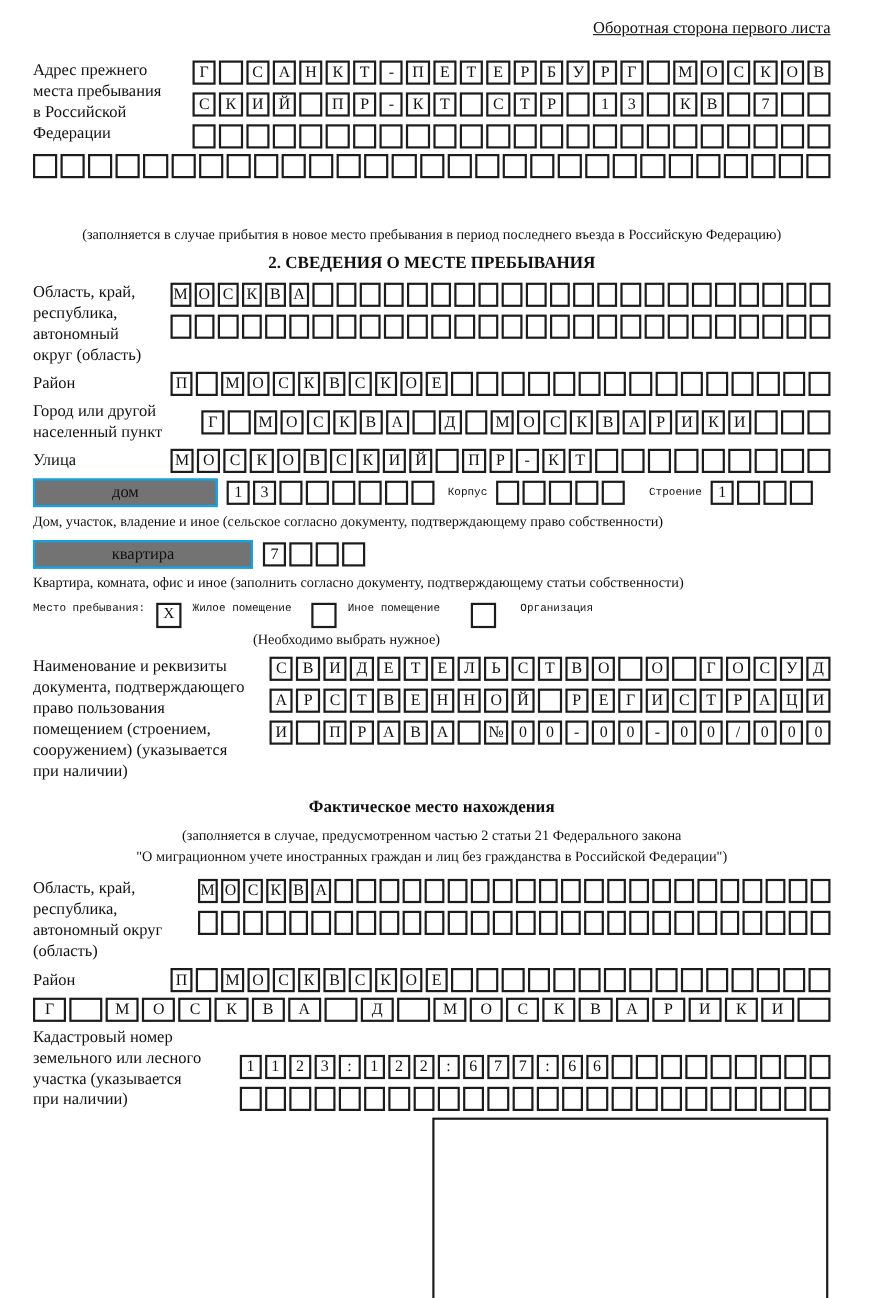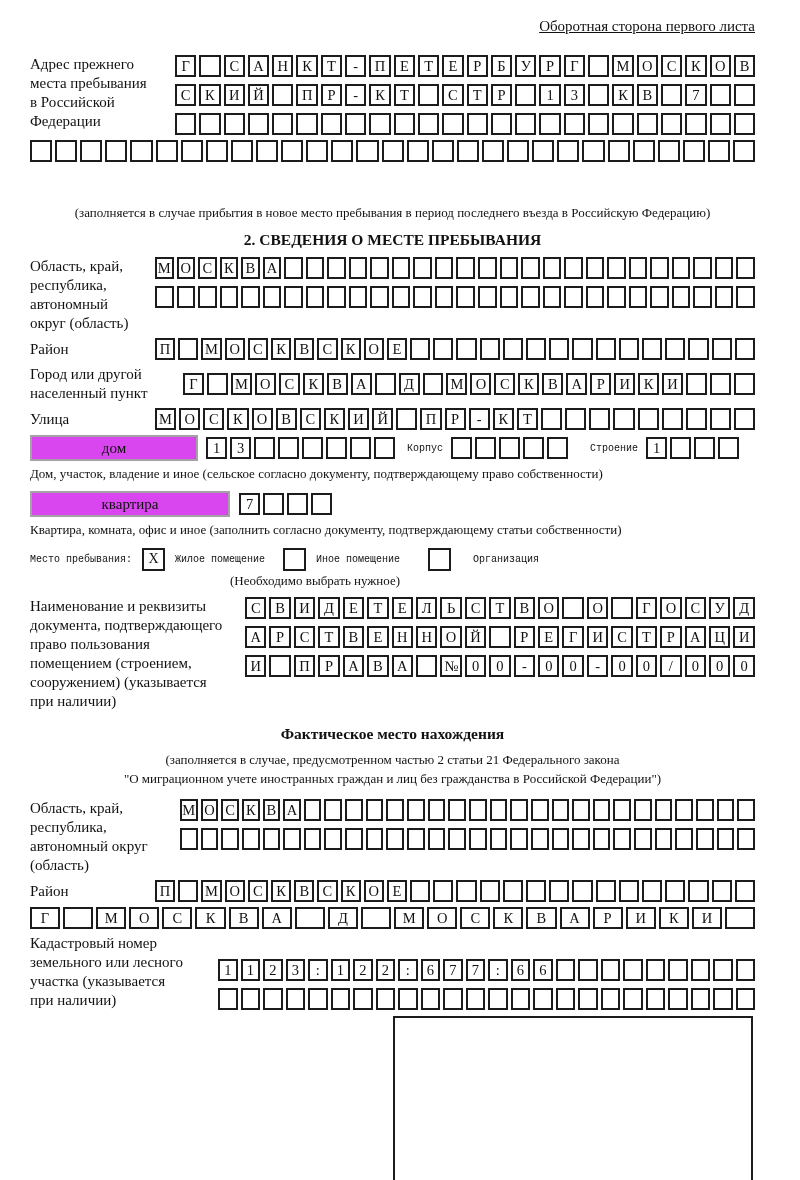--- a/index.html
+++ b/index.html
@@ -31,33 +31,33 @@
   .cells.fixed .cell { flex:0 0 21px; }
 
   .note { font-size:13px; line-height:1.3; }
   .note.center { text-align:center;margin-top:43px; }
   .sec-title { text-align:center; font-weight:bold; font-size:15.5px; margin:9px 0 8px 0; }
 
   .w145{width:145px;} .w125{width:125px;} .w153{width:153px;} .w215{width:215px;}
   .w150{width:150px;} .w193{width:193px;} .w188{width:188px;}
 
   .box-label {
-    border:2px solid #a3a3a3; height:26px;
+    border:2px solid #0ea5e9; height:26px;
     display:flex; align-items:center; justify-content:center;
-    font-size:15px; background:#d946ef; flex-shrink:0;
+    font-size:15px; background:#737373; flex-shrink:0;
   }
   .inline-lbl { font-size:10px; flex-shrink:0;font-family:Liberation Mono, monospace; }
 
   .checkbox {
     width:23px; height:23px; border:2px solid #1c1c1c;
     display:flex; align-items:center; justify-content:center;
     font-size:14px; flex-shrink:0; background:#fff;
   }
 
-  .mesto-row { display:flex; align-items:center; gap:10px; margin:9px 0 2px 0; }
+  .mesto-row { display:flex; gap:10px; margin:9px 0 2px 0; }
   .mesto-note { font-size:13px; margin:0 0 8px 200px; }
 
   .fact-note { text-align:center; font-size:13px; line-height:1.45; }
 
   .stamp-box {
     margin:6px 0 6px 363px; width:360px; height:175px;
     border:2px solid #1c1c1c; background:#fff;
   }
   .stamp-caption {
     margin-left:358px; width:396px;

